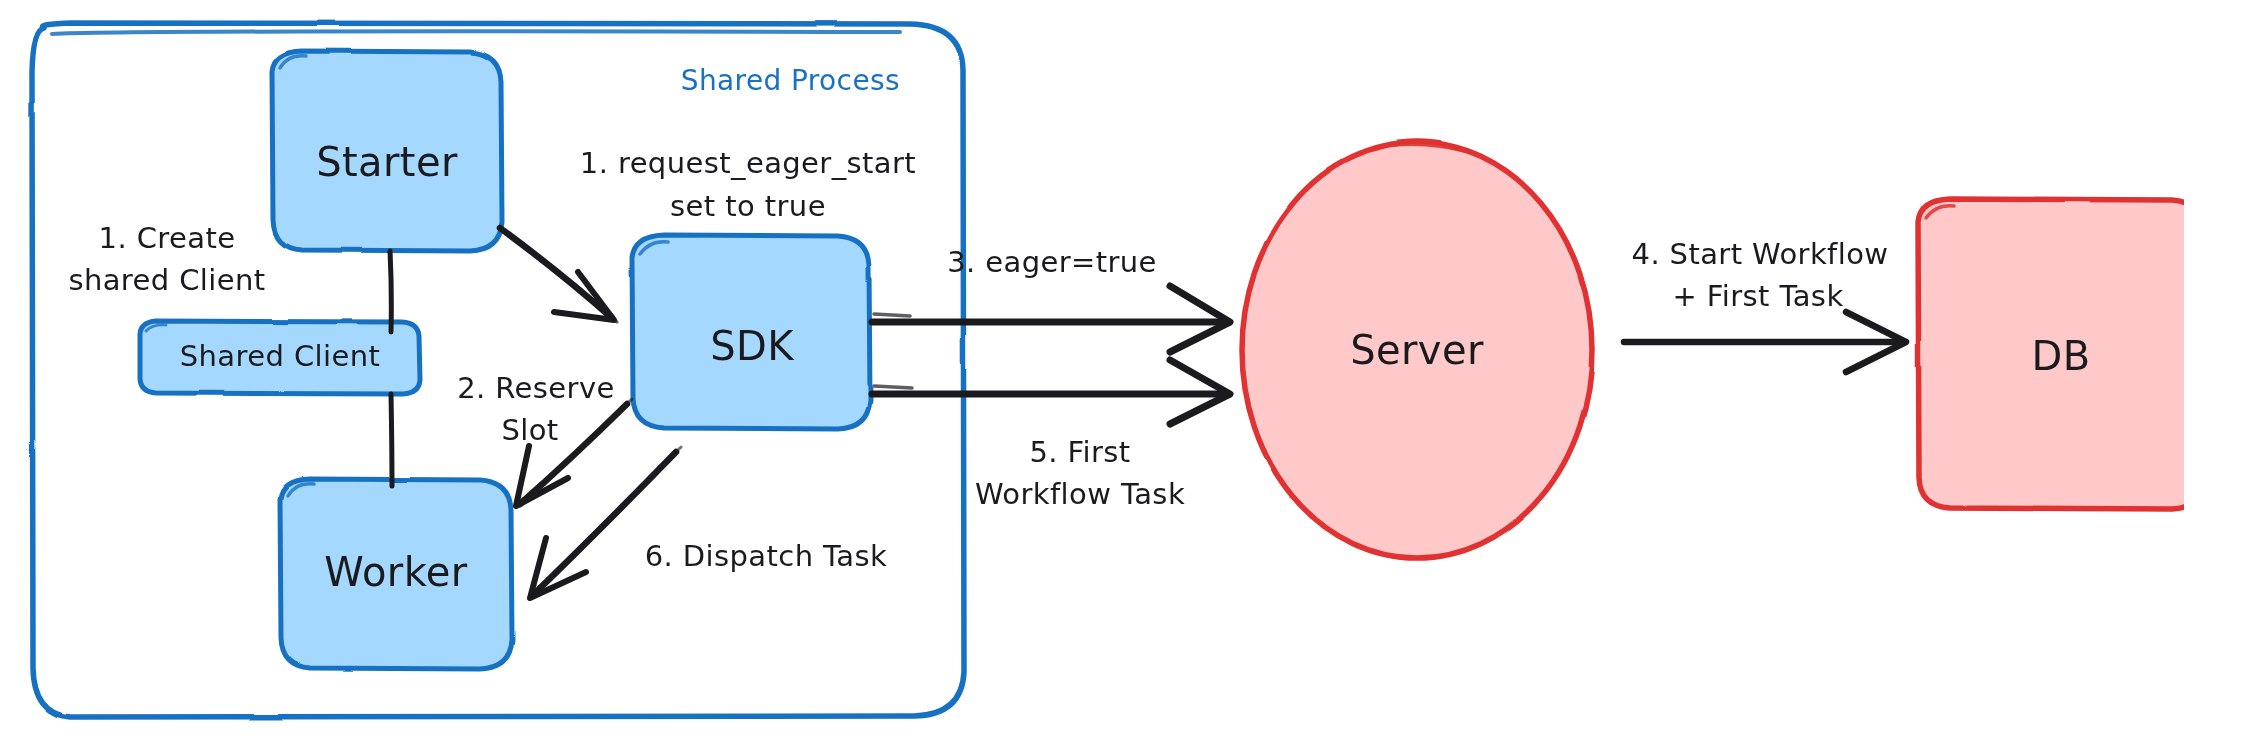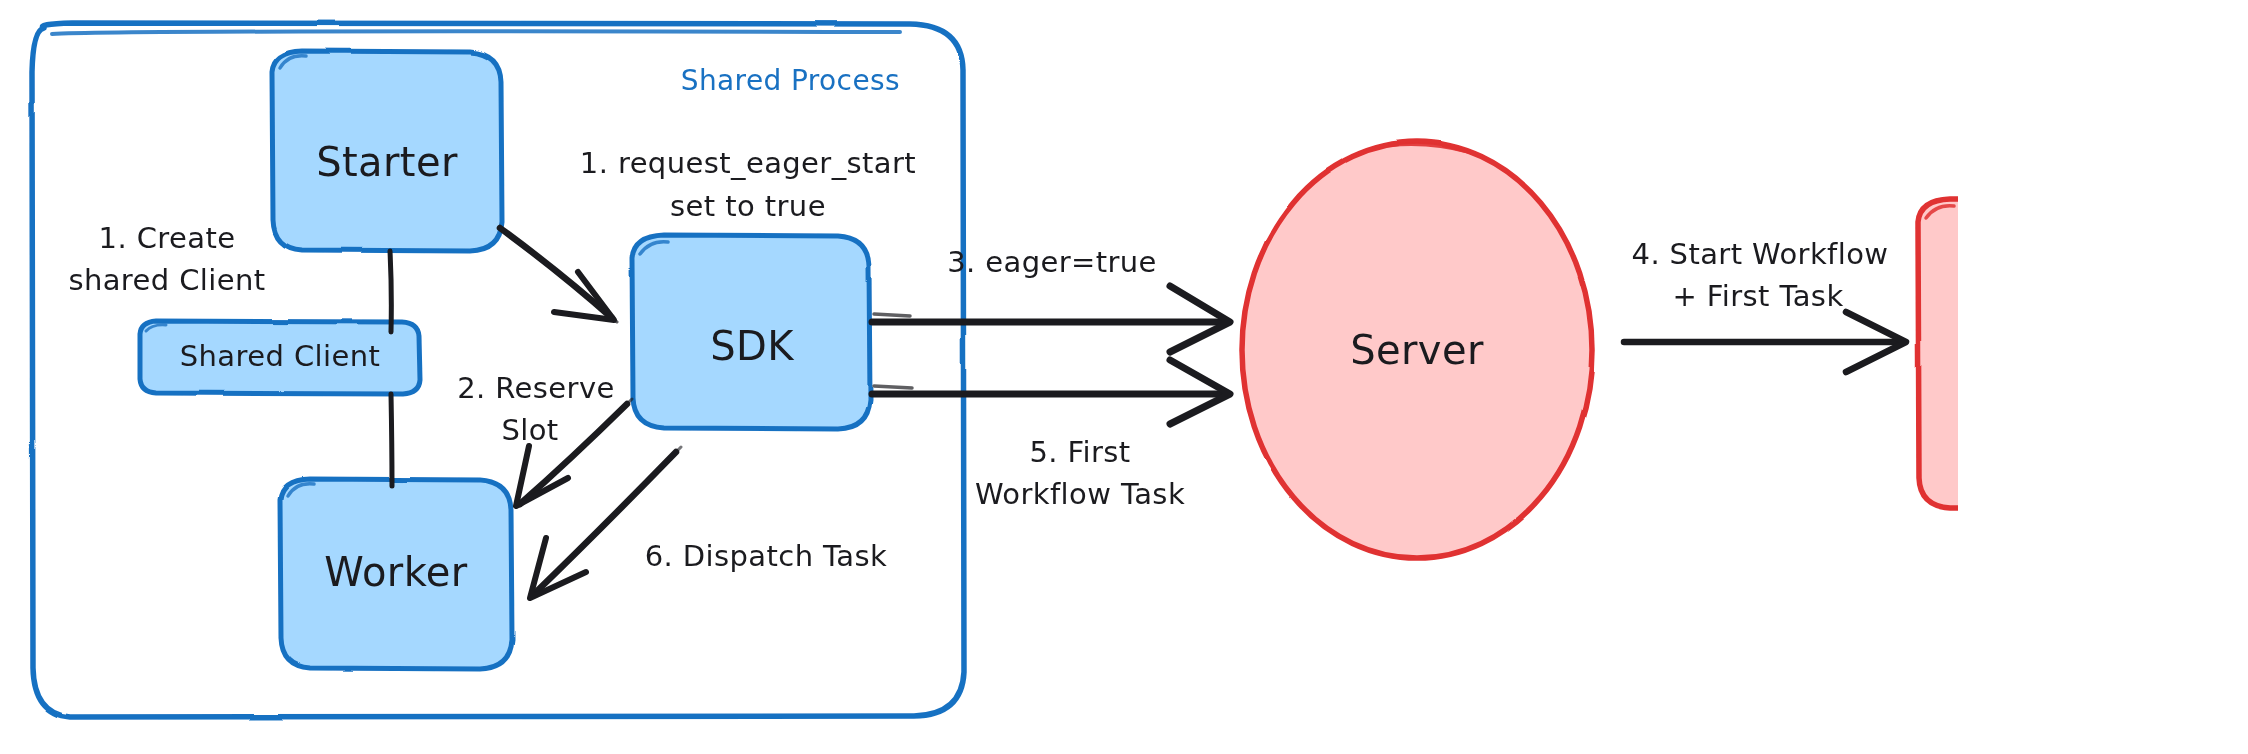--- a/index.html
+++ b/index.html
@@ -6,21 +6,21 @@
   html, body {
     margin: 0;
     padding: 0;
     background: #ffffff;
   }
   body {
     font-family: "DejaVu Sans", sans-serif;
   }
   #canvas {
     position: relative;
-    width: 1958px;
+    width: 2184px;
     height: 754px;
     background: #ffffff;
     overflow: hidden;
   }
   svg.layer {
     position: absolute;
     top: 0;
     left: 0;
     width: 2248px;
     height: 754px;

